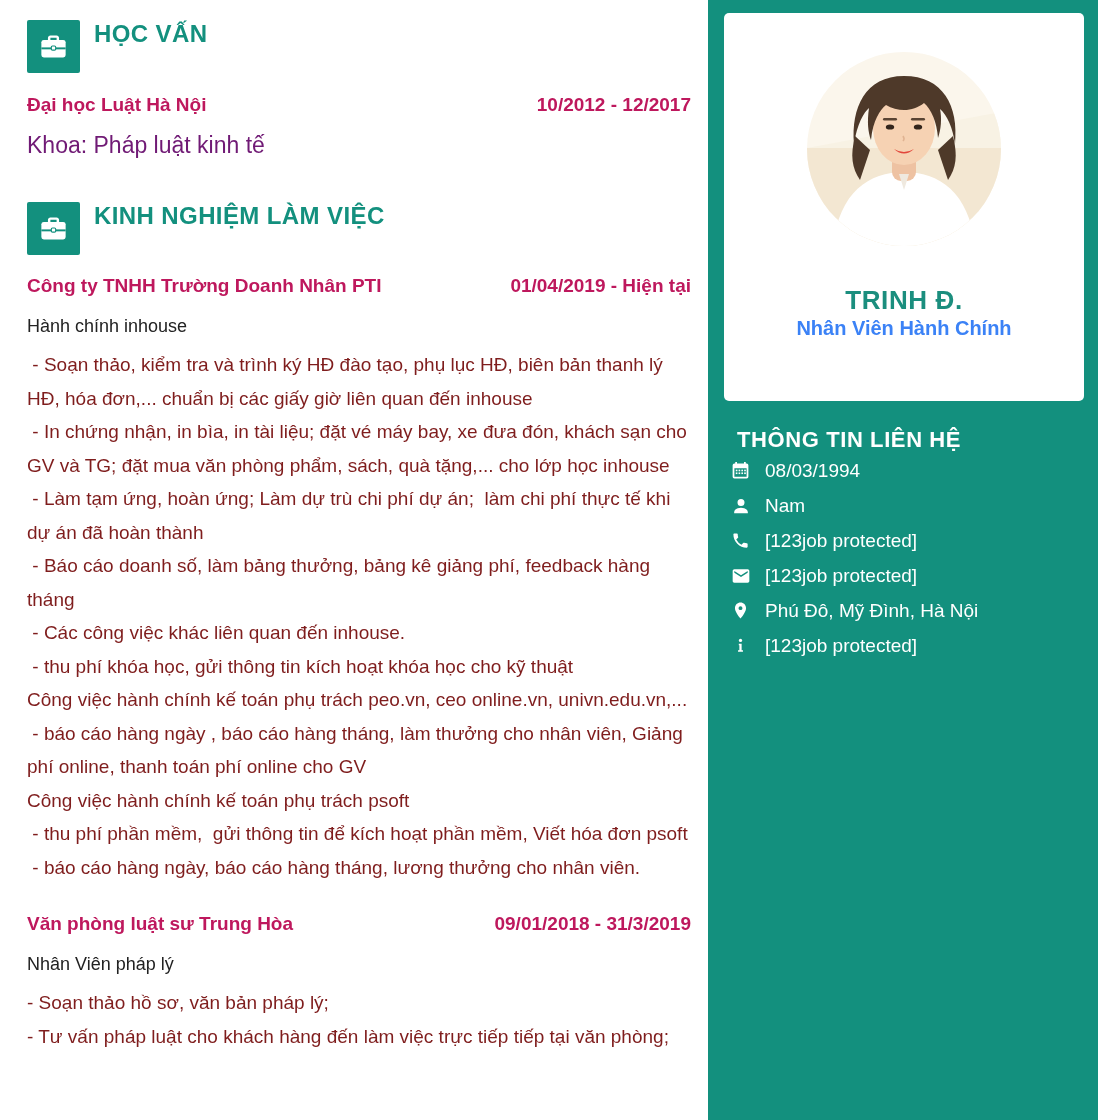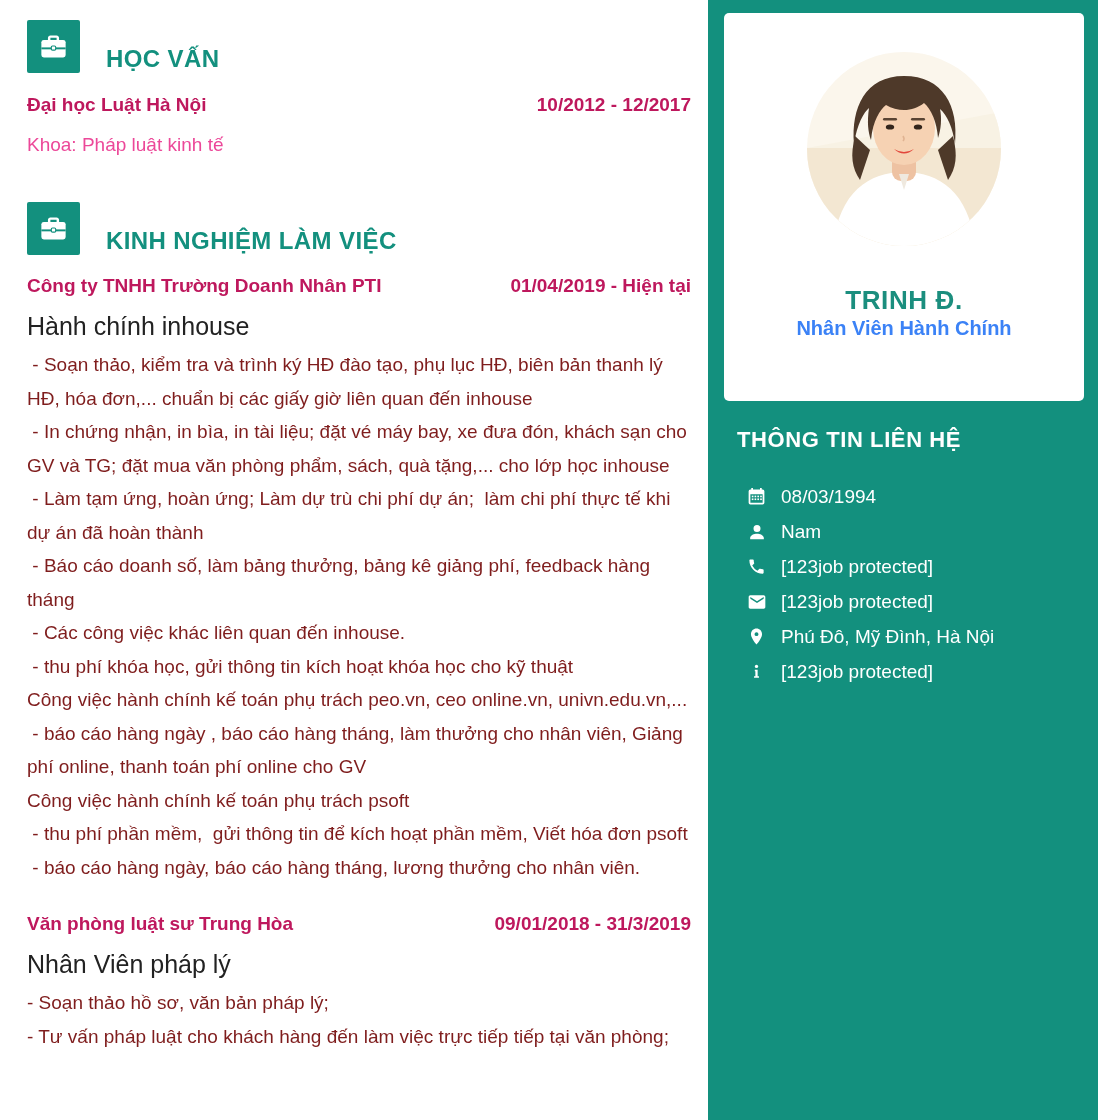--- a/index.html
+++ b/index.html
@@ -12,39 +12,39 @@
   }
 
   
   .main-col {
     position: absolute; left: 0; top: 0;
     width: 716px; height: 1120px;
     padding: 20px 25px 0 27px;
     background: #ffffff;
     overflow: hidden;
   }
-  .section-header { display: flex; align-items: flex-end; gap: 26px; height: 53px; }
+  .section-header { display: flex; align-items: flex-start; gap: 14px; height: 53px; }
   .section-icon {
     width: 53px; height: 53px; flex: 0 0 53px;
     background: #13907e; border-radius: 2px;
     display: flex; align-items: center; justify-content: center;
   }
   .section-title {
     color: #13907e; font-size: 24px; font-weight: bold; letter-spacing: 0.4px;
   }
   .entry-head {
     display: flex; justify-content: space-between; align-items: baseline;
     font-size: 19px; font-weight: bold; color: #be185d; line-height: 24px;
   }
   .edu-head { margin-top: 20px; }
-  .entry-sub { font-size: 19px; color: #ec4899; line-height: 24px; margin-top: 16px; }
+  .entry-sub { font-size: 23px; color: #701a75; line-height: 24px; margin-top: 16px; }
   .experience-section { margin-top: 45px; }
   .job-head { margin-top: 19px; }
   .job-head-2 { margin-top: 28px; }
-  .job-role { font-size: 25px; color: #222; line-height: 24px; margin-top: 16px; }
+  .job-role { font-size: 18px; color: #222; line-height: 24px; margin-top: 16px; }
   .job-desc { margin-top: 10px; }
   .job-desc p {
     font-size: 19px; color: #7f1d1d; line-height: 33.5px;
     white-space: pre-wrap; margin: 0;
   }
 
   
   .sidebar {
     position: absolute; left: 708px; top: 0;
     width: 390px; height: 1120px;
@@ -64,21 +64,21 @@
     font-size: 26px; font-weight: bold; letter-spacing: 0.6px; line-height: 32px;
   }
   .profile-title {
     color: #3b82f6;
     font-size: 20px; font-weight: bold; line-height: 24px;
   }
   .contact-heading {
     margin: 26px 0 0 29px; color: #ffffff;
     font-size: 22px; font-weight: bold; letter-spacing: 0.6px; line-height: 26px;
   }
-  .contact-list { margin-top: 26px; padding-left: 38px; text-align: right; }
+  .contact-list { padding-left: 22px; text-align: right; }
   .contact-item {
     display: flex; align-items: center; gap: 14px;
     height: 35px; color: #ffffff; font-size: 19px;
   }
   .contact-icon { width: 21px; flex: 0 0 21px; display: flex; justify-content: center; align-items: center; }
   .contact-icon svg { display: block; }
 </style>
 </head>
 <body>
 

